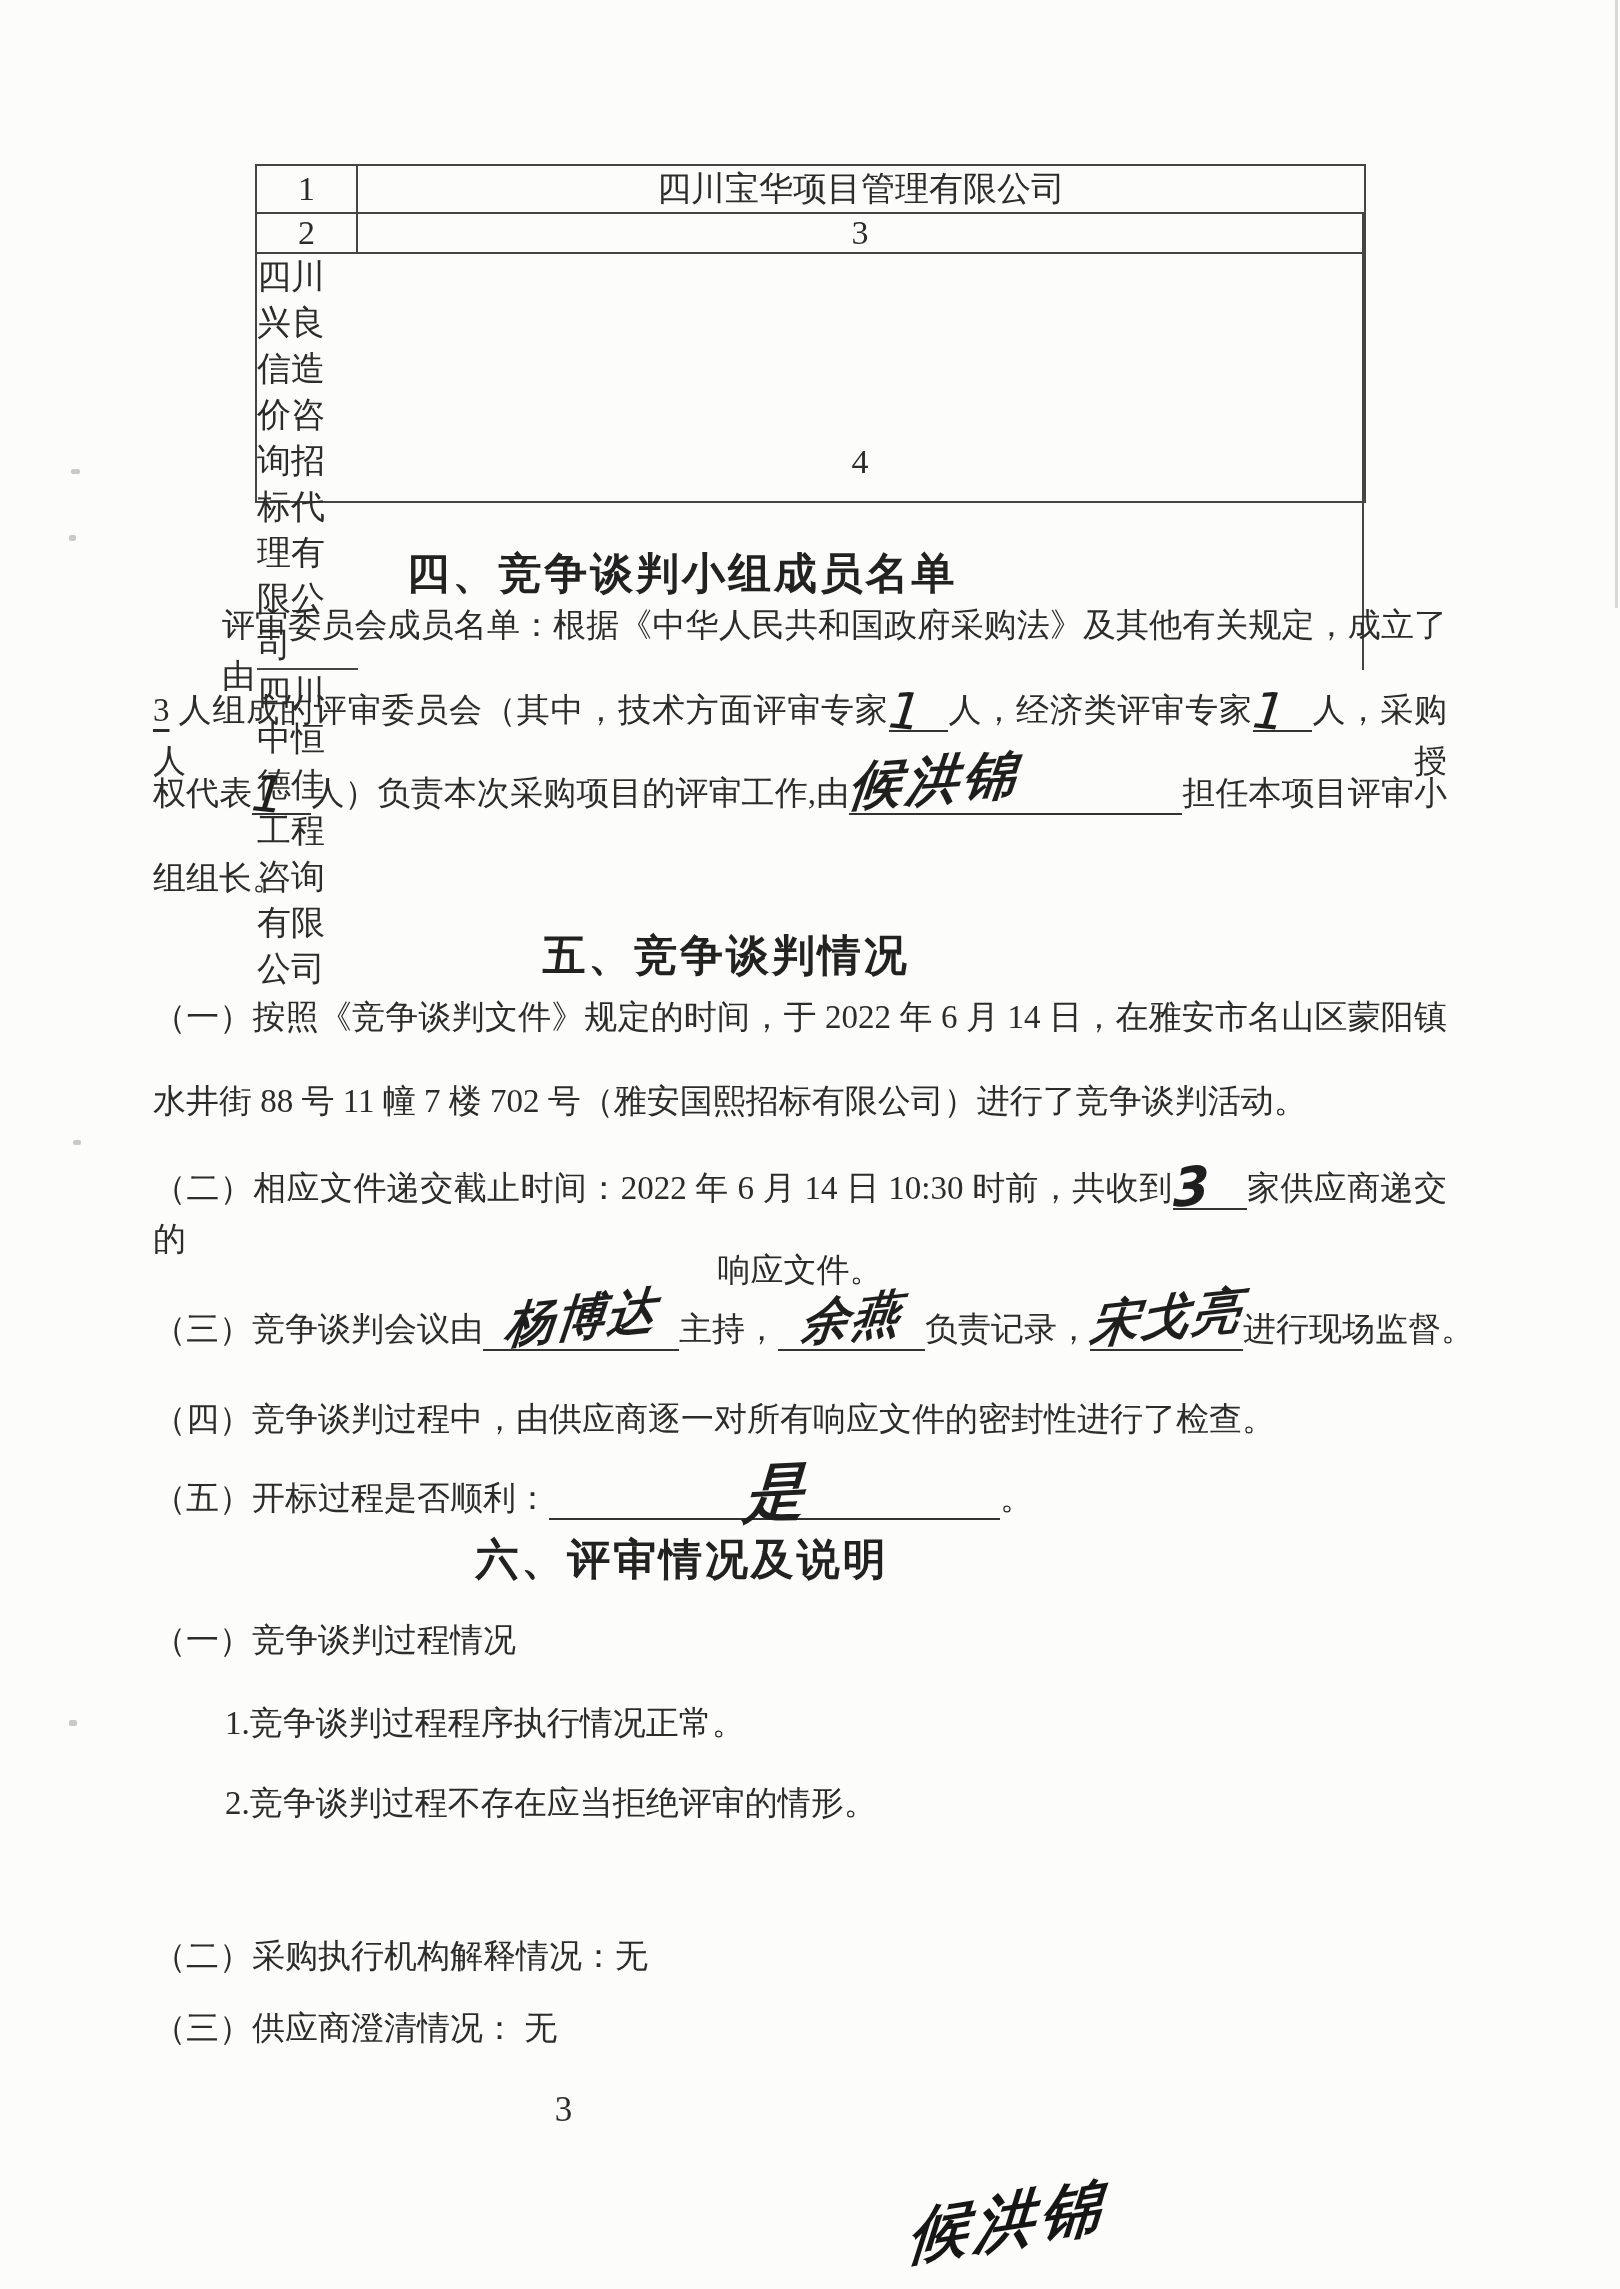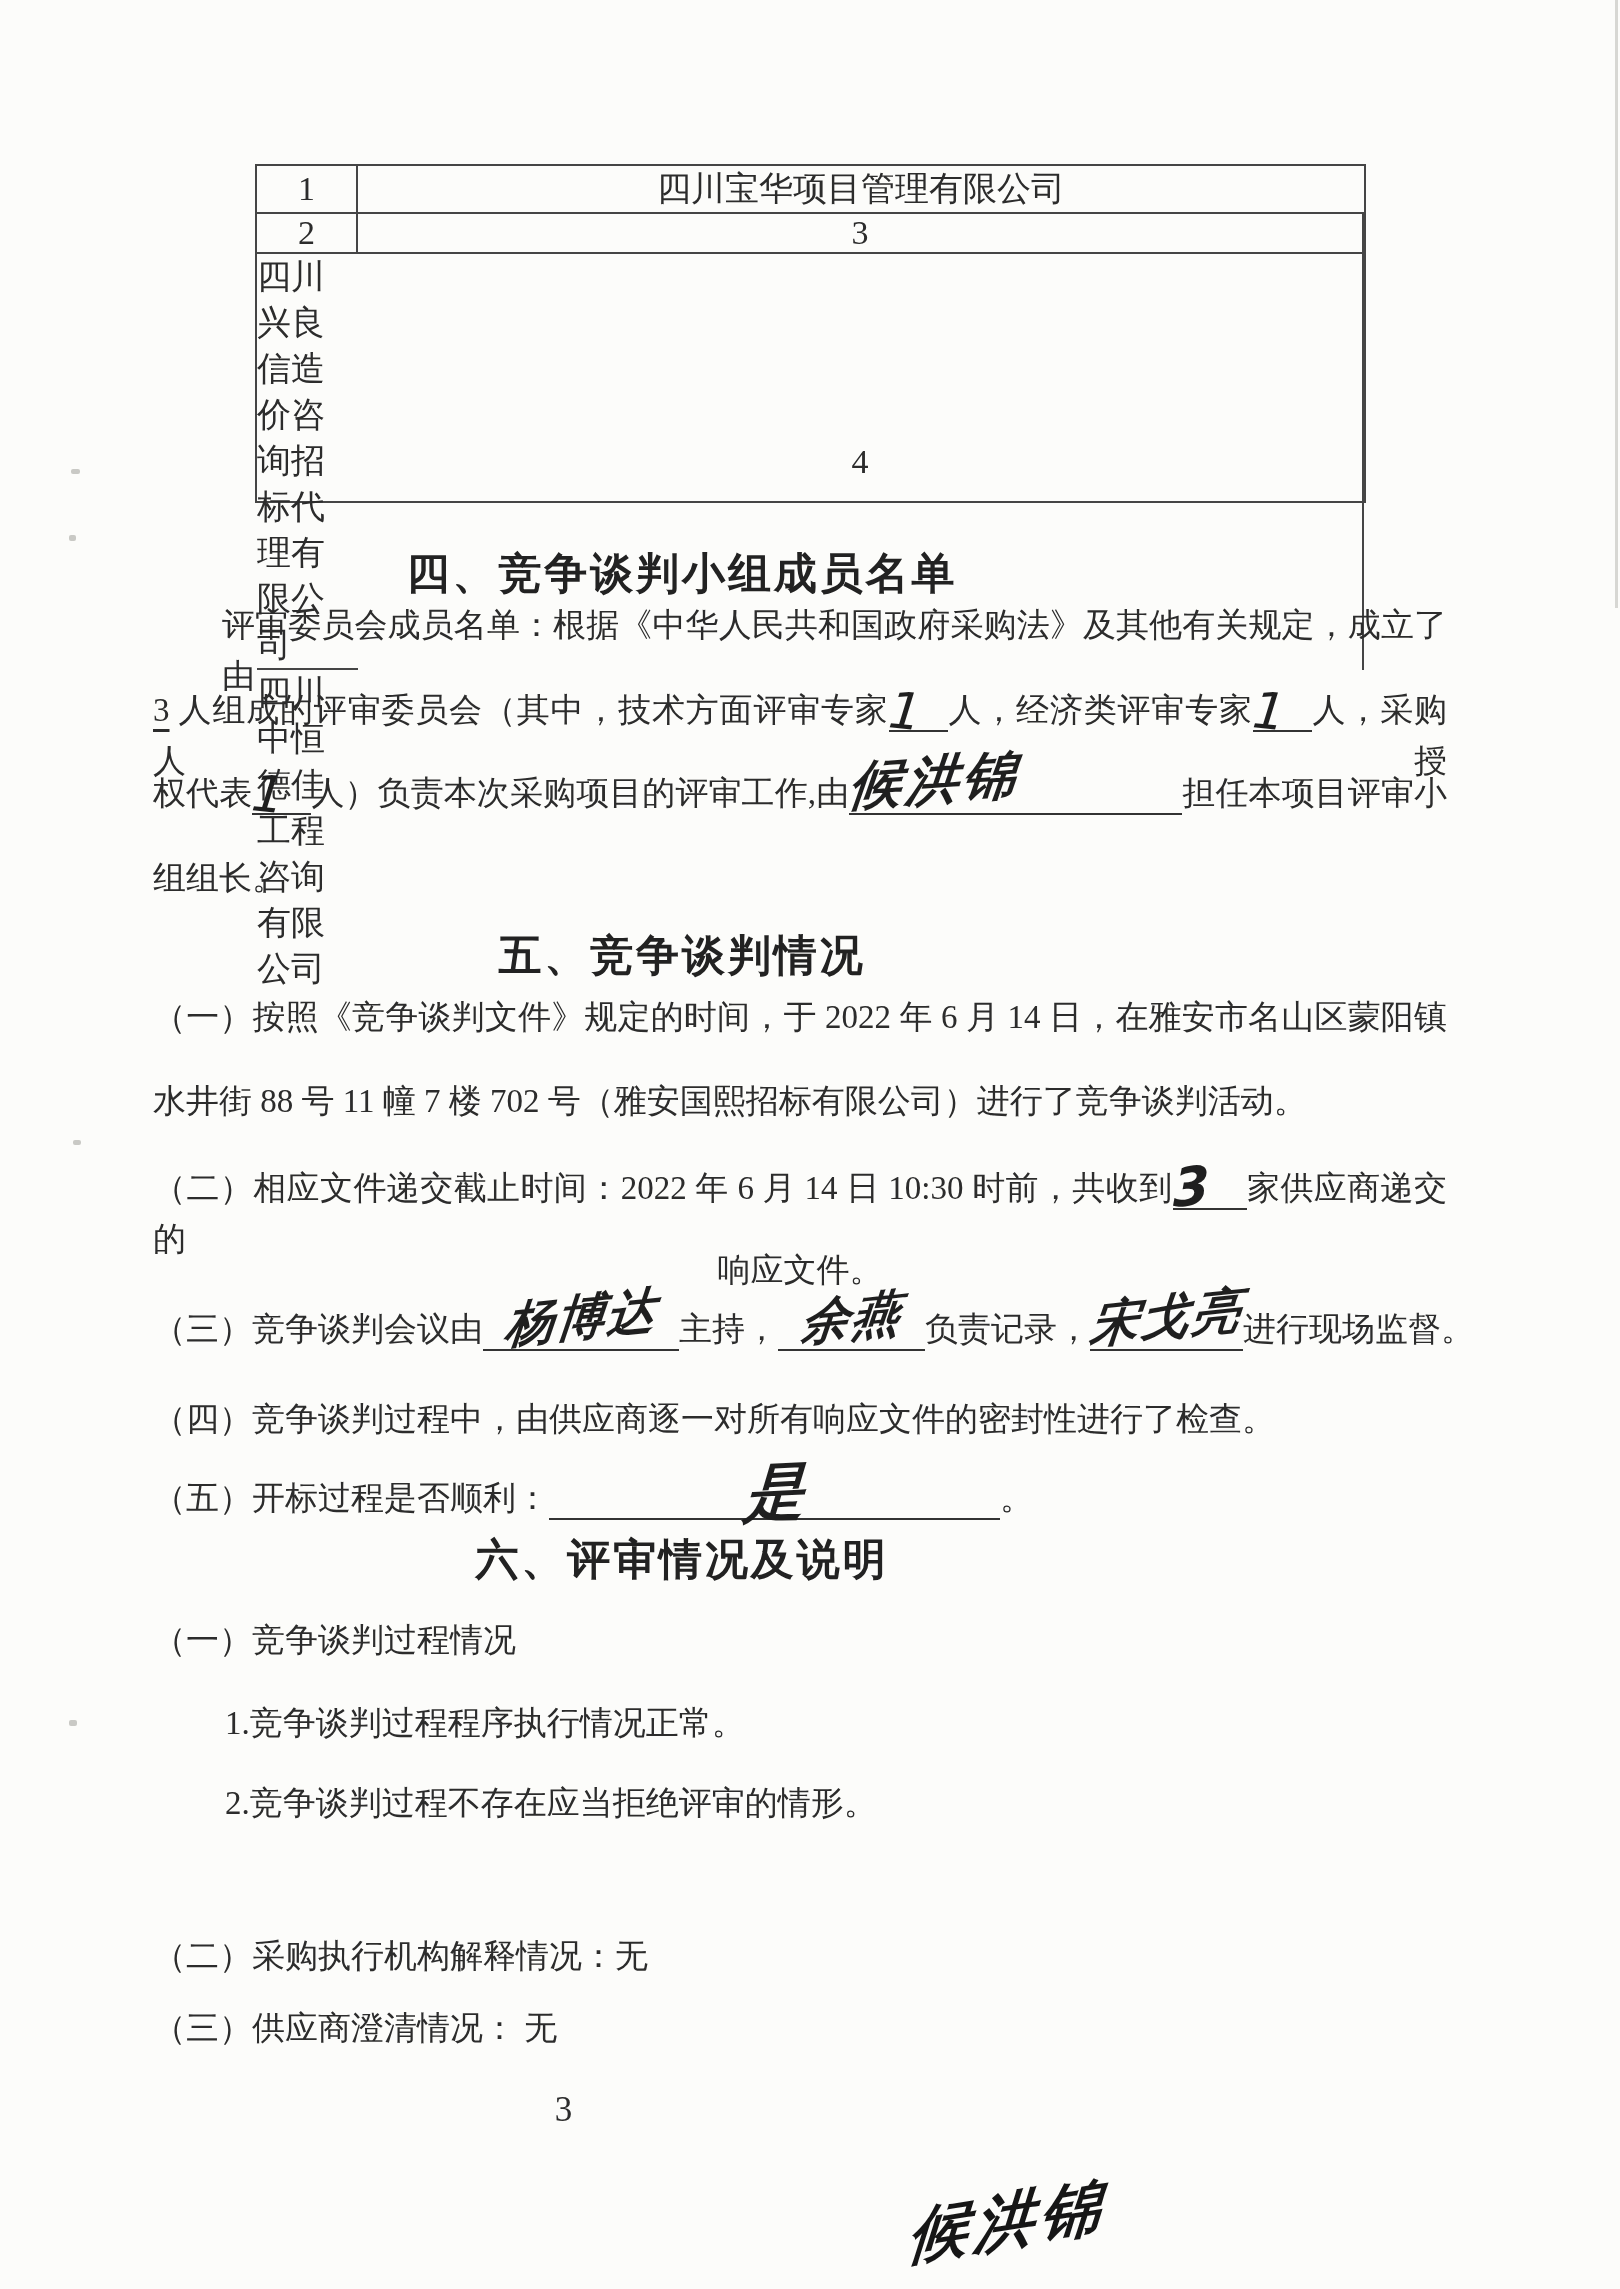--- a/index.html
+++ b/index.html
@@ -100,21 +100,21 @@
   </div>
 
   <div class="line just" style="top:766px;">
     <span>权代表</span><span class="blank" style="min-width:59px;"><span class="hw hw-one">1</span></span><span>人）负责本次采购项目的评审工作,由</span><span class="blank" style="min-width:333px;"><span class="hw hw-sig">候洪锦</span></span><span>担任本项目评审小</span>
   </div>
 
   <div class="line" style="top:853px;">
     <span>组组长。</span>
   </div>
 
-  <div class="h" style="top:927px;">五、竞争谈判情况</div>
+  <div class="h" style="top:927px;padding-left:44px;">五、竞争谈判情况</div>
 
   <div class="line just" style="top:992px;">
     <span>（一）按照《竞争谈判文件》规定的时间，于 2022 年 6 月 14 日，在雅安市名山区蒙阳镇</span>
   </div>
   <div class="line" style="top:1076px;">
     <span>水井街 88 号 11 幢 7 楼 702 号（雅安国熙招标有限公司）进行了竞争谈判活动。</span>
   </div>
 
   <div class="line just" style="top:1161px;">
     <span>（二）相应文件递交截止时间：2022 年 6 月 14 日 10:30 时前，共收到</span><span class="blank" style="min-width:74px;"><span class="hw hw-count">3</span></span><span>家供应商递交的</span>

